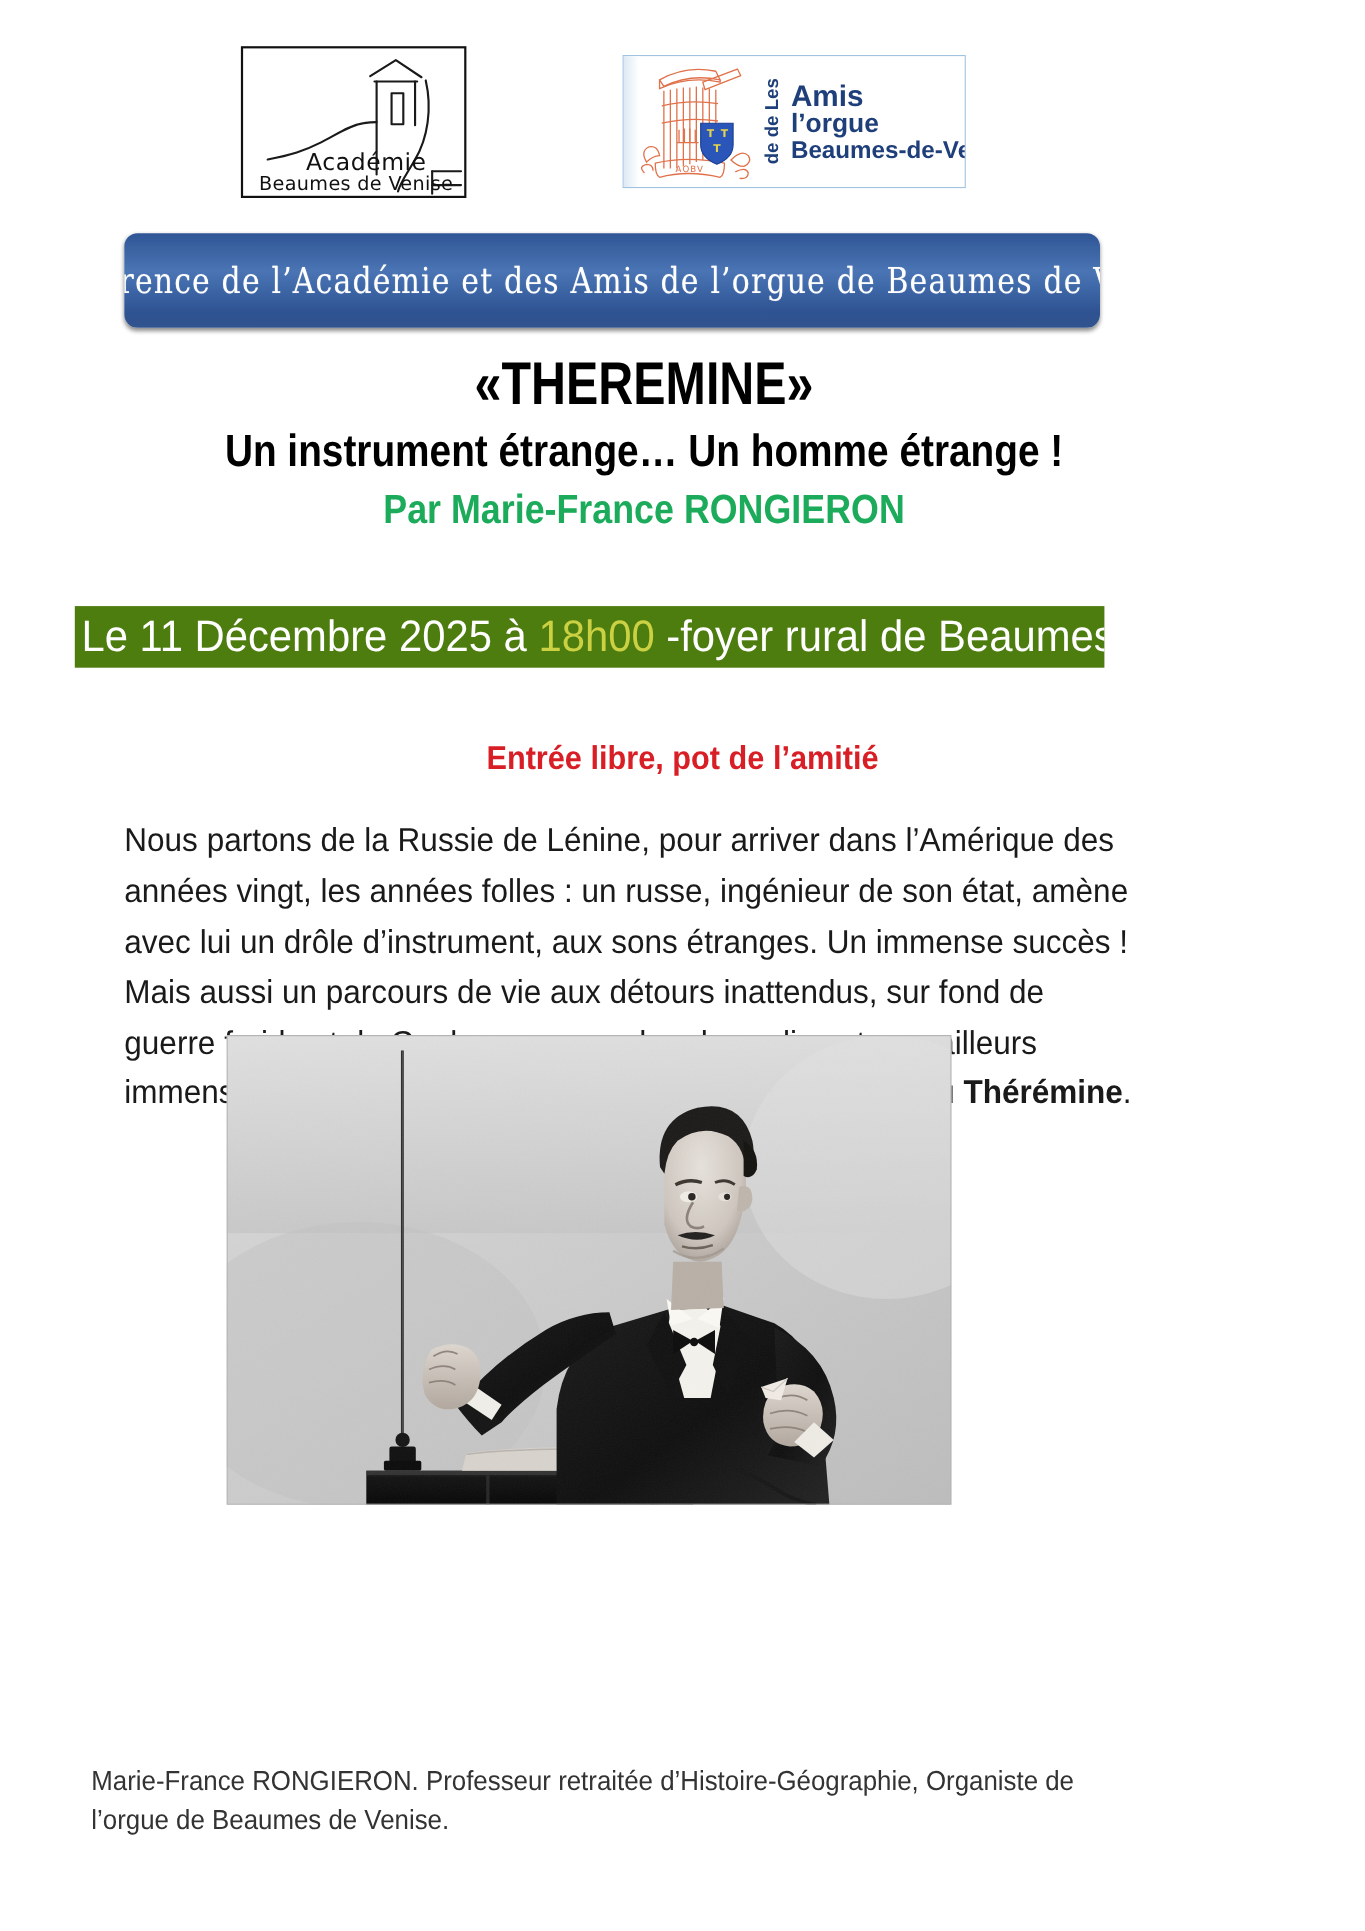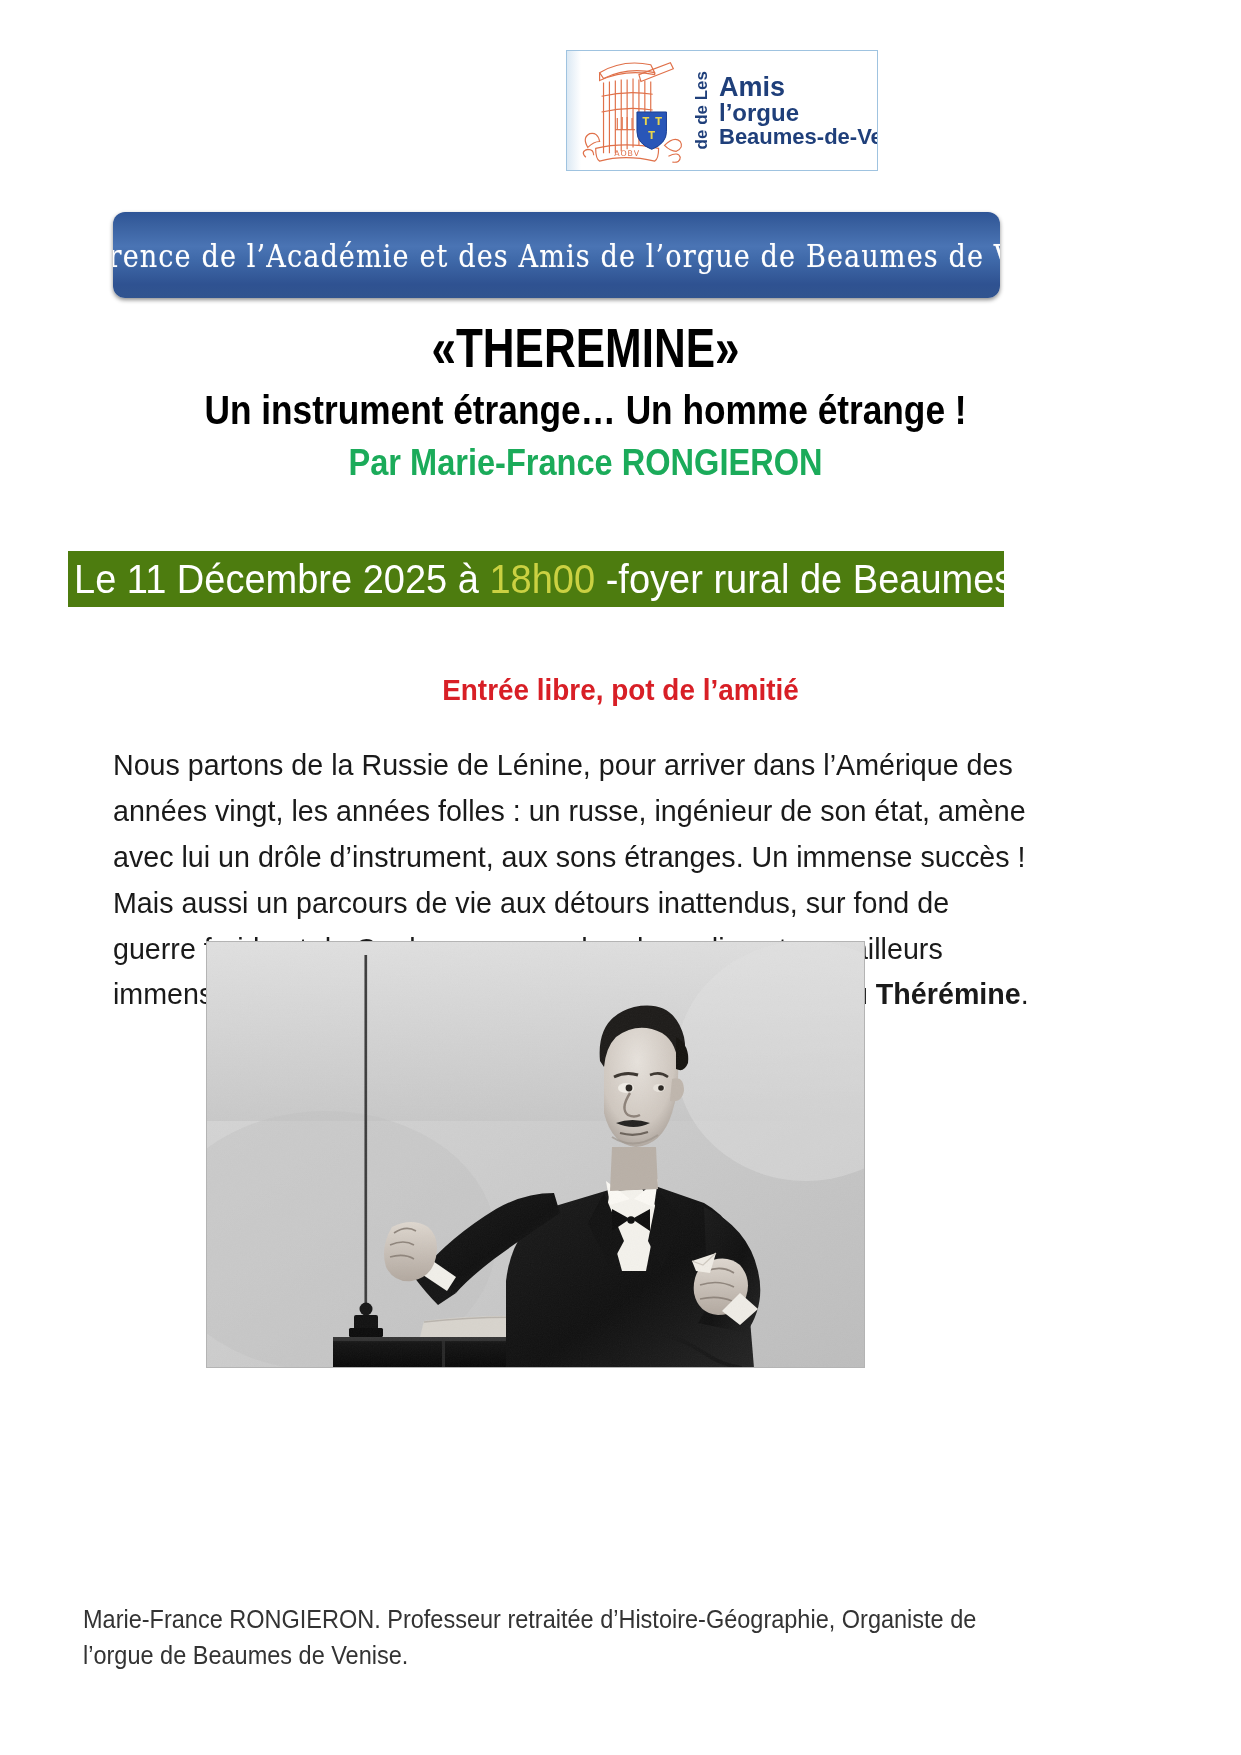--- a/index.html
+++ b/index.html
@@ -261,20 +261,44 @@
     color: #333333;
     transform: scaleX(0.94);
     transform-origin: left top;
   }
 </style>
 </head>
 <body>
 
 <div class="logos-row">
 
+  <div class="logo-academie">
+    <svg viewBox="0 0 205 138" xmlns="http://www.w3.org/2000/svg" aria-hidden="true">
+      <g fill="none" stroke="#1a1a1a" stroke-width="2" stroke-linecap="round" stroke-linejoin="round">
+
+        <path d="M118 26 L142 11 L166 27"></path>
+        <path d="M122 31 L162 31"></path>
+
+        <path d="M124 31 L124 118"></path>
+        <path d="M160 31 L160 72"></path>
+
+        <rect x="138" y="42" width="11" height="29"></rect>
+
+        <path d="M22 104 C44 100 56 96 72 88 C86 81 98 72 112 70 C118 69 121 69 124 69"></path>
+
+        <path d="M170 30 C176 56 172 84 160 104 C152 118 146 126 144 134"></path>
+
+        <path d="M176 115 L203 115"></path>
+        <path d="M176 128 L203 128"></path>
+        <path d="M176 115 L176 136"></path>
+      </g>
+      <text x="58" y="114" font-family="DejaVu Sans, sans-serif" font-size="22" fill="#111" letter-spacing="0.5">Académie</text>
+      <text x="14" y="133" font-family="DejaVu Sans, sans-serif" font-size="18" fill="#111" letter-spacing="0.3">Beaumes de Venise</text>
+    </svg>
+  </div>
 
   <div class="logo-amis">
     <div class="amis-emblem">
       <svg viewBox="0 0 108 121" xmlns="http://www.w3.org/2000/svg" aria-hidden="true">
         <g fill="none" stroke="#e0714a" stroke-width="1.2">
 
           <path d="M18 22 Q42 8 70 14 L74 22 Q46 16 22 28 Z"></path>
           <path d="M18 22 L18 30 Q44 18 74 24 L74 22"></path>
 
           <path d="M58 24 L90 12 L93 18 L60 31 Z"></path>

